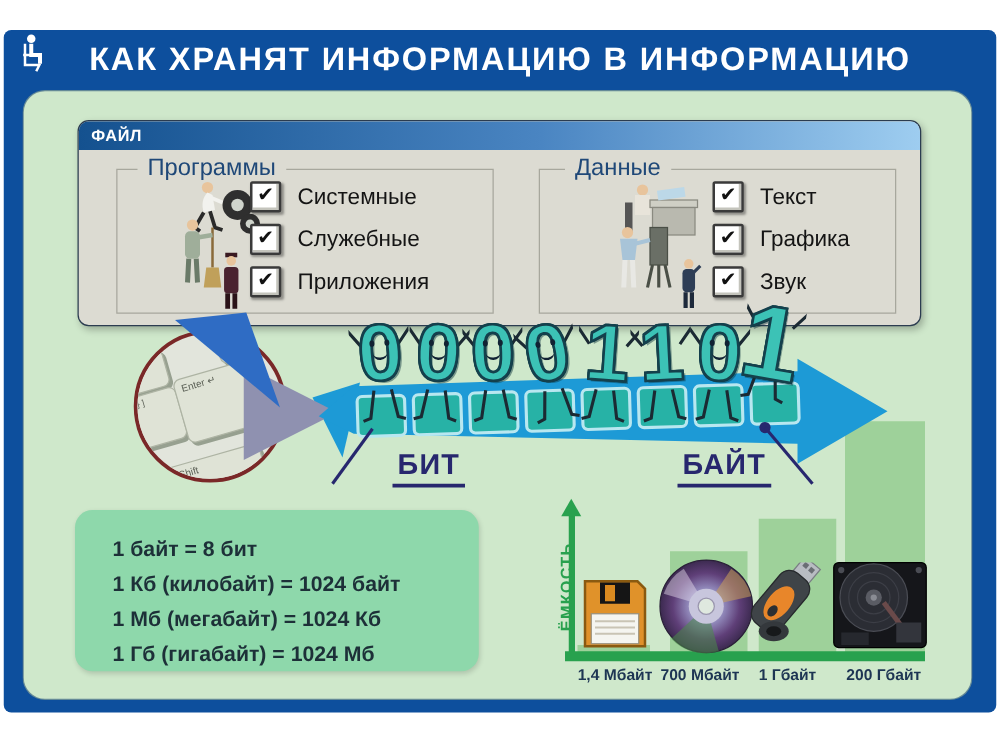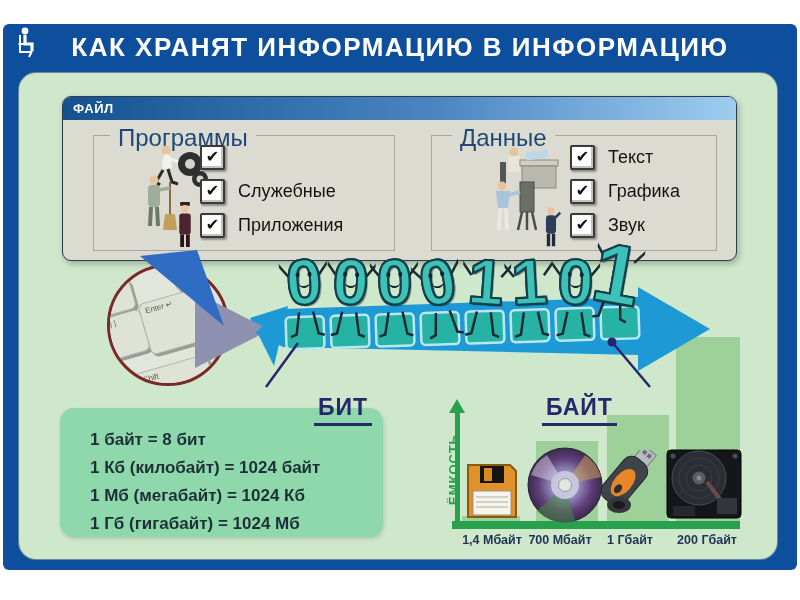--- a/index.html
+++ b/index.html
@@ -22,21 +22,21 @@
   .file-window{position:absolute;left:62px;top:84px;width:673px;height:163px;
                border-radius:9px;border:1.5px solid #2b3c50;overflow:hidden;
                box-shadow:2px 3px 6px rgba(0,0,0,.25);background:#dcdbd2;margin-top:12px;}
   .file-titlebar{height:23px;background:linear-gradient(90deg,#14518f 0%,#4a85c2 55%,#9ecdf0 100%);
                  display:flex;align-items:center;padding-left:10px;
                  color:#fff;font-size:13px;font-weight:bold;letter-spacing:.5px;}
   .groupbox{position:absolute;border:1px solid #a7a79d;background:transparent;}
   .groupbox.programs{left:30px;top:38px;width:300px;height:114px;}
   .groupbox.datagrp{left:368px;top:38px;width:284px;height:114px;}
   .legend{position:absolute;top:-12px;padding:0 8px;background:#dcdbd2;
-          color:#1f4878;font-size:24px;}
+          color:#1f4878;font-size:19px;}
   .groupbox.programs .legend{left:16px;}
   .groupbox.datagrp .legend{left:20px;}
   .cb-row{position:absolute;display:flex;align-items:center;gap:13px;height:26px;}
   .programs .cb-row{left:106px;}
   .datagrp .cb-row{left:138px;}
   .row-0{top:8px;} .row-1{top:42px;} .row-2{top:76px;}
   .cb{width:21px;height:21px;background:#fff;border:2px solid #3a3a3a;border-radius:2px;
       box-shadow:inset -2px -2px 0 #c4c4bc, 1.5px 1.5px 2px rgba(0,0,0,.35);
       display:flex;align-items:center;justify-content:center;}
   .cb-mark{font-size:16px;font-weight:bold;color:#111;line-height:1;}
@@ -74,21 +74,21 @@
   .dg3{left:371px;transform:rotate(-2deg);}
   .dg4{left:416px;transform:rotate(-10deg);}
   .dg5{left:461px;transform:rotate(4deg);}
   .dg6{left:506px;transform:rotate(-3deg);}
   .dg7{left:551px;transform:rotate(2deg);}
   .dg8{left:592px;top:234px;transform:rotate(10deg);}
   .dg8 .ch{font-size:84px;line-height:80px;}
 
   .callout-svg{position:absolute;left:250px;top:335px;width:470px;height:60px;z-index:6;}
   .bit-label,.byte-label{position:absolute;z-index:7;color:#27276e;font-size:23px;font-weight:bold;
-        letter-spacing:1px;border-bottom:3px solid #27276e;padding:0 4px 2px 4px;margin-top:36px;}
+        letter-spacing:1px;border-bottom:3px solid #27276e;padding:0 4px 2px 4px;}
   .bit-label{left:314px;top:358px;}
   .byte-label{left:542px;top:358px;}
 
   
   .info-box{position:absolute;left:60px;top:408px;width:323px;height:129px;background:#8ed8ab;
             border-radius:14px;box-shadow:1px 2px 4px rgba(0,0,0,.15);padding:0;text-decoration:underline;}
   .info-line{position:absolute;left:30px;font-size:17px;font-weight:bold;color:#1d3038;}
   .il-0{top:22px;} .il-1{top:50px;text-align:right;} .il-2{top:78px;} .il-3{top:106px;}
 
   
@@ -160,20 +160,21 @@
         <rect x="10" y="0" width="10" height="4" fill="#3a1a22"></rect>
         <circle cx="15" cy="7" r="4" fill="#e8c49c"></circle>
         <rect x="9" y="12" width="12" height="22" rx="3" fill="#4a2330"></rect>
         <path d="M12 34 L12 47 M18 34 L18 47" stroke="#2a1218" stroke-width="4" fill="none"></path>
       </svg>
 
       <div class="cb-row row-0">
         <span class="cb">
             <span class="cb-mark">✔</span>
           </span>
+        <span class="cb-label">Системные</span>
       </div>
       <div class="cb-row row-1">
         <span class="cb">
             <span class="cb-mark">✔</span>
           </span>
         <span class="cb-label">Служебные</span>
       </div>
       <div class="cb-row row-2">
         <span class="cb">
             <span class="cb-mark">✔</span>

